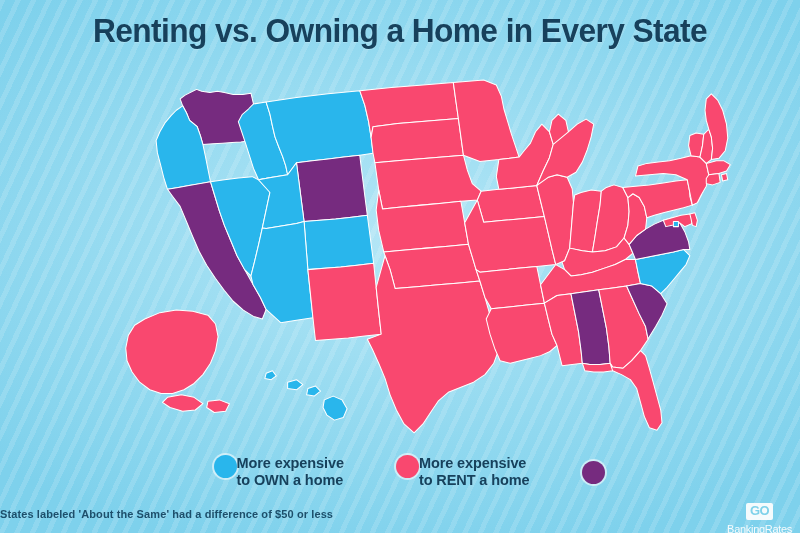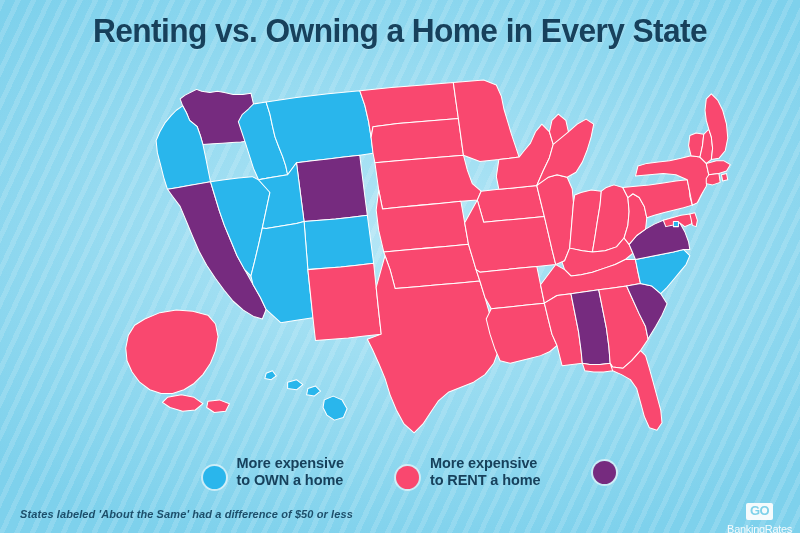--- a/index.html
+++ b/index.html
@@ -37,32 +37,32 @@
   #us-map path{stroke:#ffffff;stroke-width:1.6;stroke-linejoin:round;}
   .own{fill:#29b6ec;}
   .rent{fill:#f9486f;}
   .same{fill:#762b7f;}
 
   #legend{
     position:absolute;left:0;right:0;top:448px;height:48px;
     display:flex;justify-content:center;align-items:center;gap:52px;
     padding-left:18px;
   }
-  .legend-item{display:flex;align-items:flex-end;gap:11px;}
+  .legend-item{display:flex;align-items:flex-start;}
   .swatch{
     width:23px;height:23px;border-radius:50%;flex:0 0 auto;
     box-shadow:0 0 0 2px rgba(255,255,255,0.55);
   }
   .legend-label{
     color:#17415c;font-weight:bold;font-size:14.5px;line-height:1.16;
     white-space:pre-line;letter-spacing:-0.1px;
   }
   #footnote{
-    position:absolute;left:20px;top:508px;
-    color:#1d4f6b;font-style:italic;font-size:11px;font-weight:600;
+    position:absolute;left:0;top:508px;
+    color:#1d4f6b;font-size:11px;font-weight:600;
     letter-spacing:0.1px;
   }
   #logo{
     position:absolute;right:8px;top:503px;
     display:flex;align-items:center;gap:3px;
     opacity:0.92;
     flex-direction:column;
   }
   #logo-go{
     background:#ffffff;color:#7fd2ea;font-weight:bold;font-size:13px;

